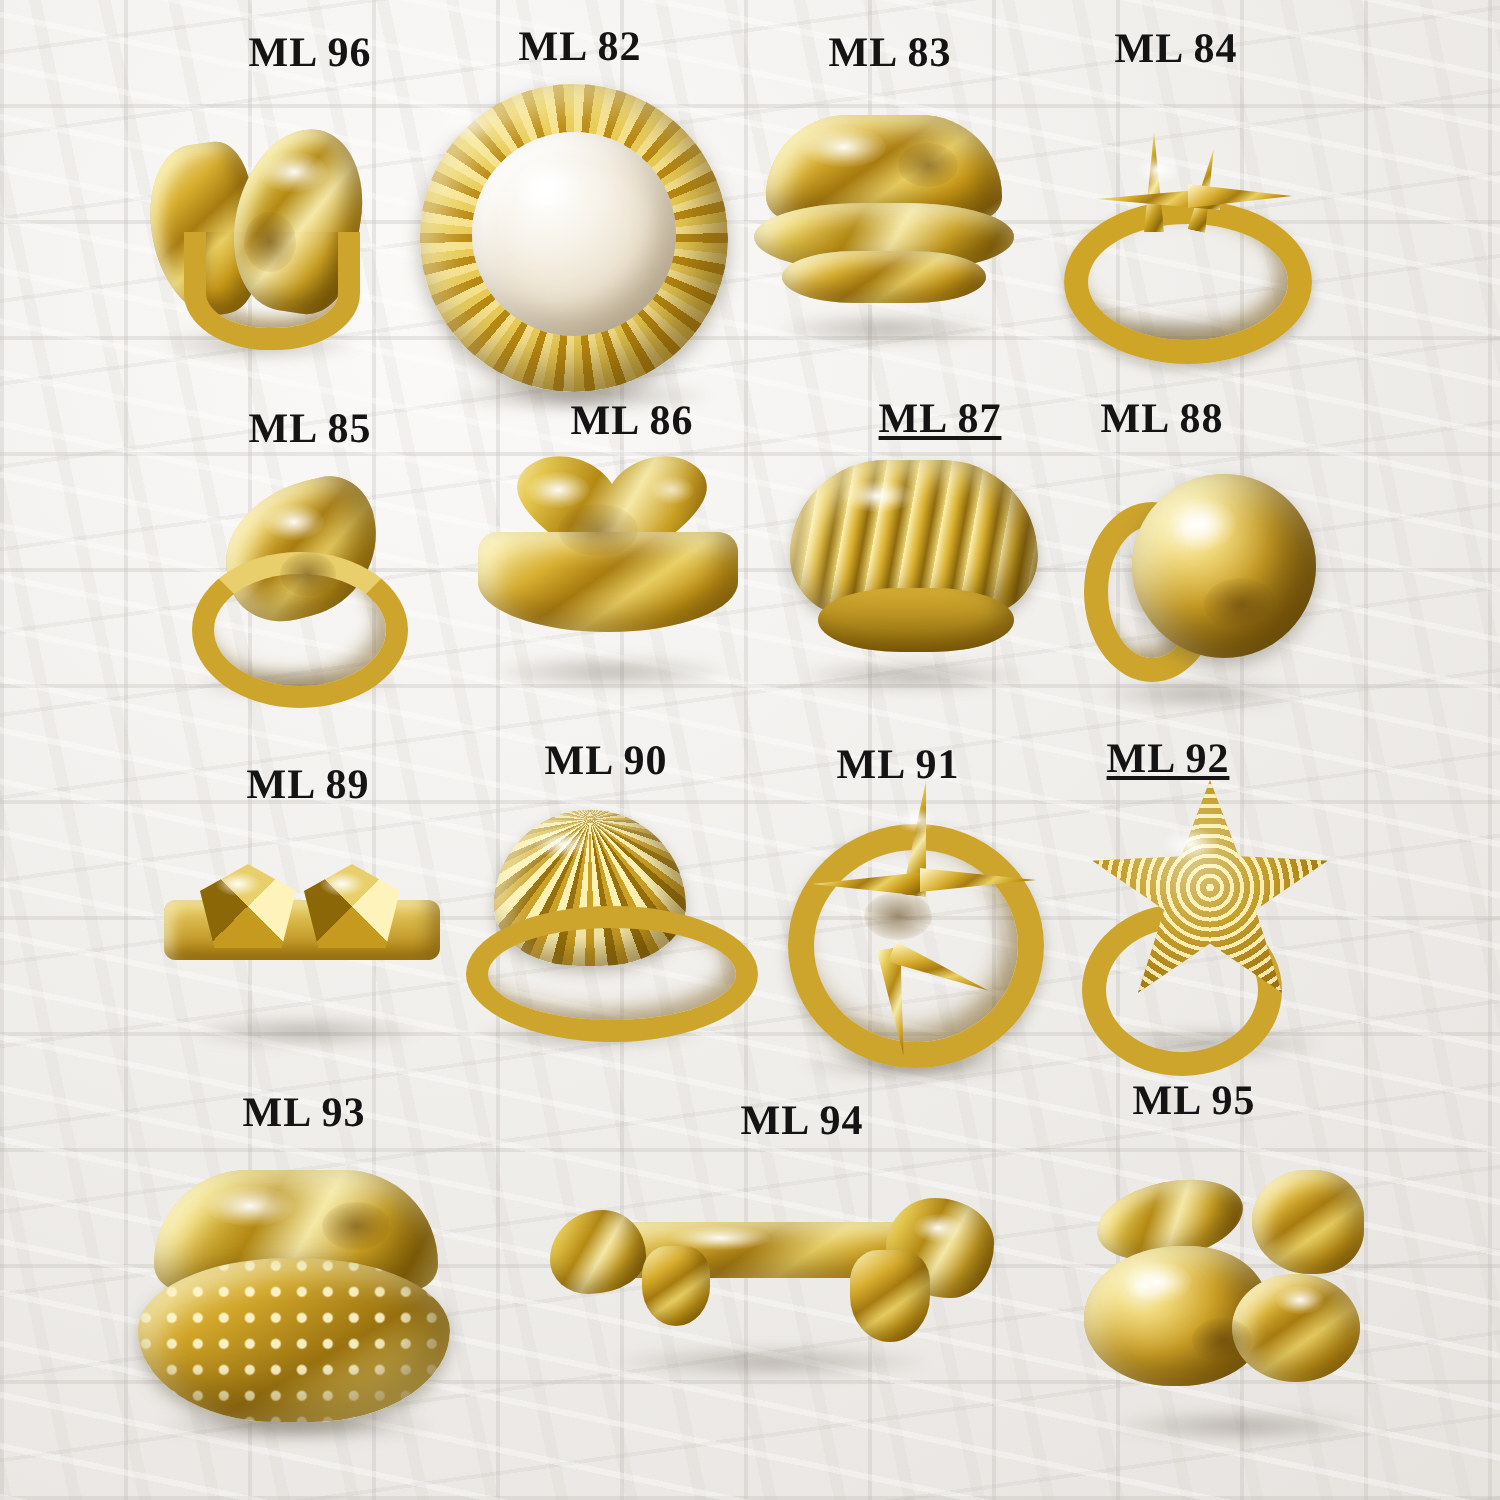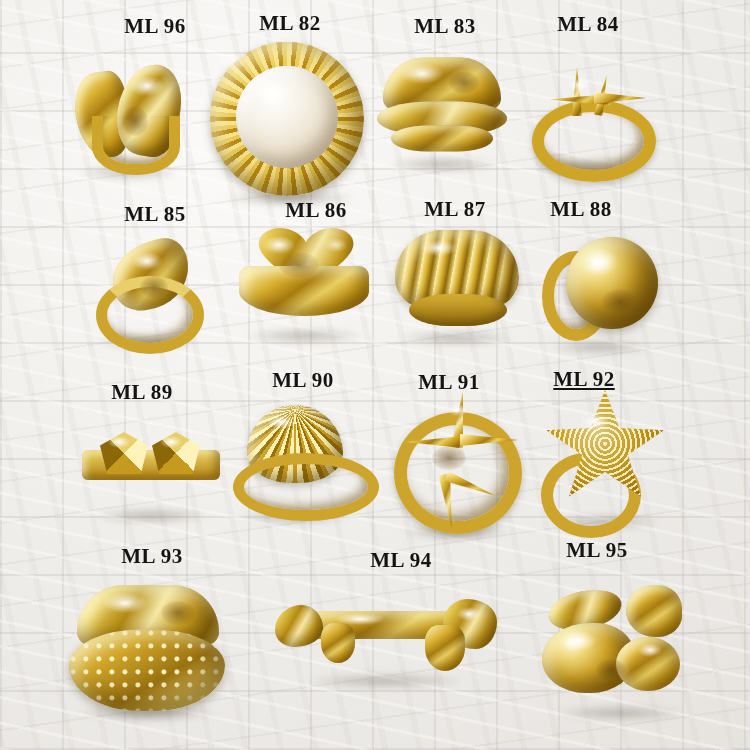--- a/index.html
+++ b/index.html
@@ -158,21 +158,21 @@
                 box-shadow: inset -5px -5px 9px rgba(110,78,8,.5), 0 3px 6px rgba(90,80,60,.3);background:transparent;"></div>
     <div class="gold2" style="position:absolute;left:48px;top:2px;width:10px;height:50px;clip-path:polygon(50% 0,100% 100%,0 100%);"></div>
     <div class="gold2" style="position:absolute;left:74px;top:10px;width:9px;height:42px;clip-path:polygon(50% 0,100% 100%,0 100%);transform:rotate(12deg);"></div>
     <div class="gold" style="position:absolute;left:24px;top:30px;width:62px;height:11px;clip-path:polygon(0 50%,100% 0,100% 100%);"></div>
     <div class="gold" style="position:absolute;left:70px;top:28px;width:52px;height:12px;clip-path:polygon(100% 50%,0 0,0 100%);"></div>
     <div class="shine" style="left:44px;top:14px;width:22px;height:14px;"></div>
   </div>
 
   <div class="label" style="left:155px; top:202px;">ML 85</div>
   <div class="label" style="left:316px; top:198px;">ML 86</div>
-  <div class="label" style="left:455px; top:197px;">ML 87</div>
+  <div class="label" style="left:470px; top:197px;text-decoration:underline;">ML 87</div>
   <div class="label" style="left:581px; top:197px;">ML 88</div>
 
   <div class="item" style="left:148px; top:290px; width:124px; height:100px;">
     <div class="gold-shadow"></div>
     <div class="gold" style="position:absolute;left:26px;top:2px;width:78px;height:66px;border-radius:70% 30% 60% 40%/60% 40% 70% 40%;transform:rotate(-14deg);
                 box-shadow: inset -10px -8px 16px rgba(95,66,5,.6), inset 8px 6px 14px rgba(255,250,205,.9);"></div>
     <div style="position:absolute;left:10px;top:36px;width:86px;height:56px;border-radius:50%;border:11px solid #cda52c;border-top-color:#e8cf6b;
                 box-shadow: inset -5px -5px 9px rgba(110,78,8,.45);background:transparent;"></div>
     <div class="shine" style="left:46px;top:12px;width:30px;height:18px;"></div>
     <div class="dark-ref" style="left:54px;top:36px;width:28px;height:22px;"></div>
@@ -206,21 +206,21 @@
   <div class="item" style="left:600px; top:290px; width:124px; height:110px;">
     <div class="gold-shadow"></div>
     <div style="position:absolute;left:4px;top:16px;width:44px;height:66px;border-radius:50%;border:12px solid #cda52c;background:transparent;
                 box-shadow: inset -4px -4px 8px rgba(110,78,8,.5);"></div>
     <div class="gold3" style="position:absolute;left:28px;top:2px;width:92px;height:92px;border-radius:50%;
                 box-shadow: inset -14px -12px 26px rgba(80,55,4,.65), inset 10px 9px 18px rgba(255,252,215,.8), 0 4px 9px rgba(90,80,60,.35);"></div>
     <div class="shine" style="left:46px;top:14px;width:34px;height:26px;"></div>
     <div class="dark-ref" style="left:64px;top:54px;width:36px;height:26px;"></div>
   </div>
 
-  <div class="label" style="left:142px; top:380px;">ML 89</div>
+  <div class="label" style="left:154px; top:380px;">ML 89</div>
   <div class="label" style="left:303px; top:368px;">ML 90</div>
   <div class="label" style="left:449px; top:370px;">ML 91</div>
   <div class="label" style="left:584px; top:367px;text-decoration:underline;">ML 92</div>
 
   <div class="item" style="left:152px; top:468px; width:140px; height:92px;">
     <div class="gold-shadow"></div>
     <div style="position:absolute;left:0;top:28px;width:138px;height:30px;border-radius:6px;
                 background:linear-gradient(#ecd168,#b2840f);
                 box-shadow: inset -5px -4px 9px rgba(95,66,5,.5), inset 4px 3px 7px rgba(255,250,205,.7);"></div>
     <div style="position:absolute;left:18px;top:10px;width:48px;height:42px;

